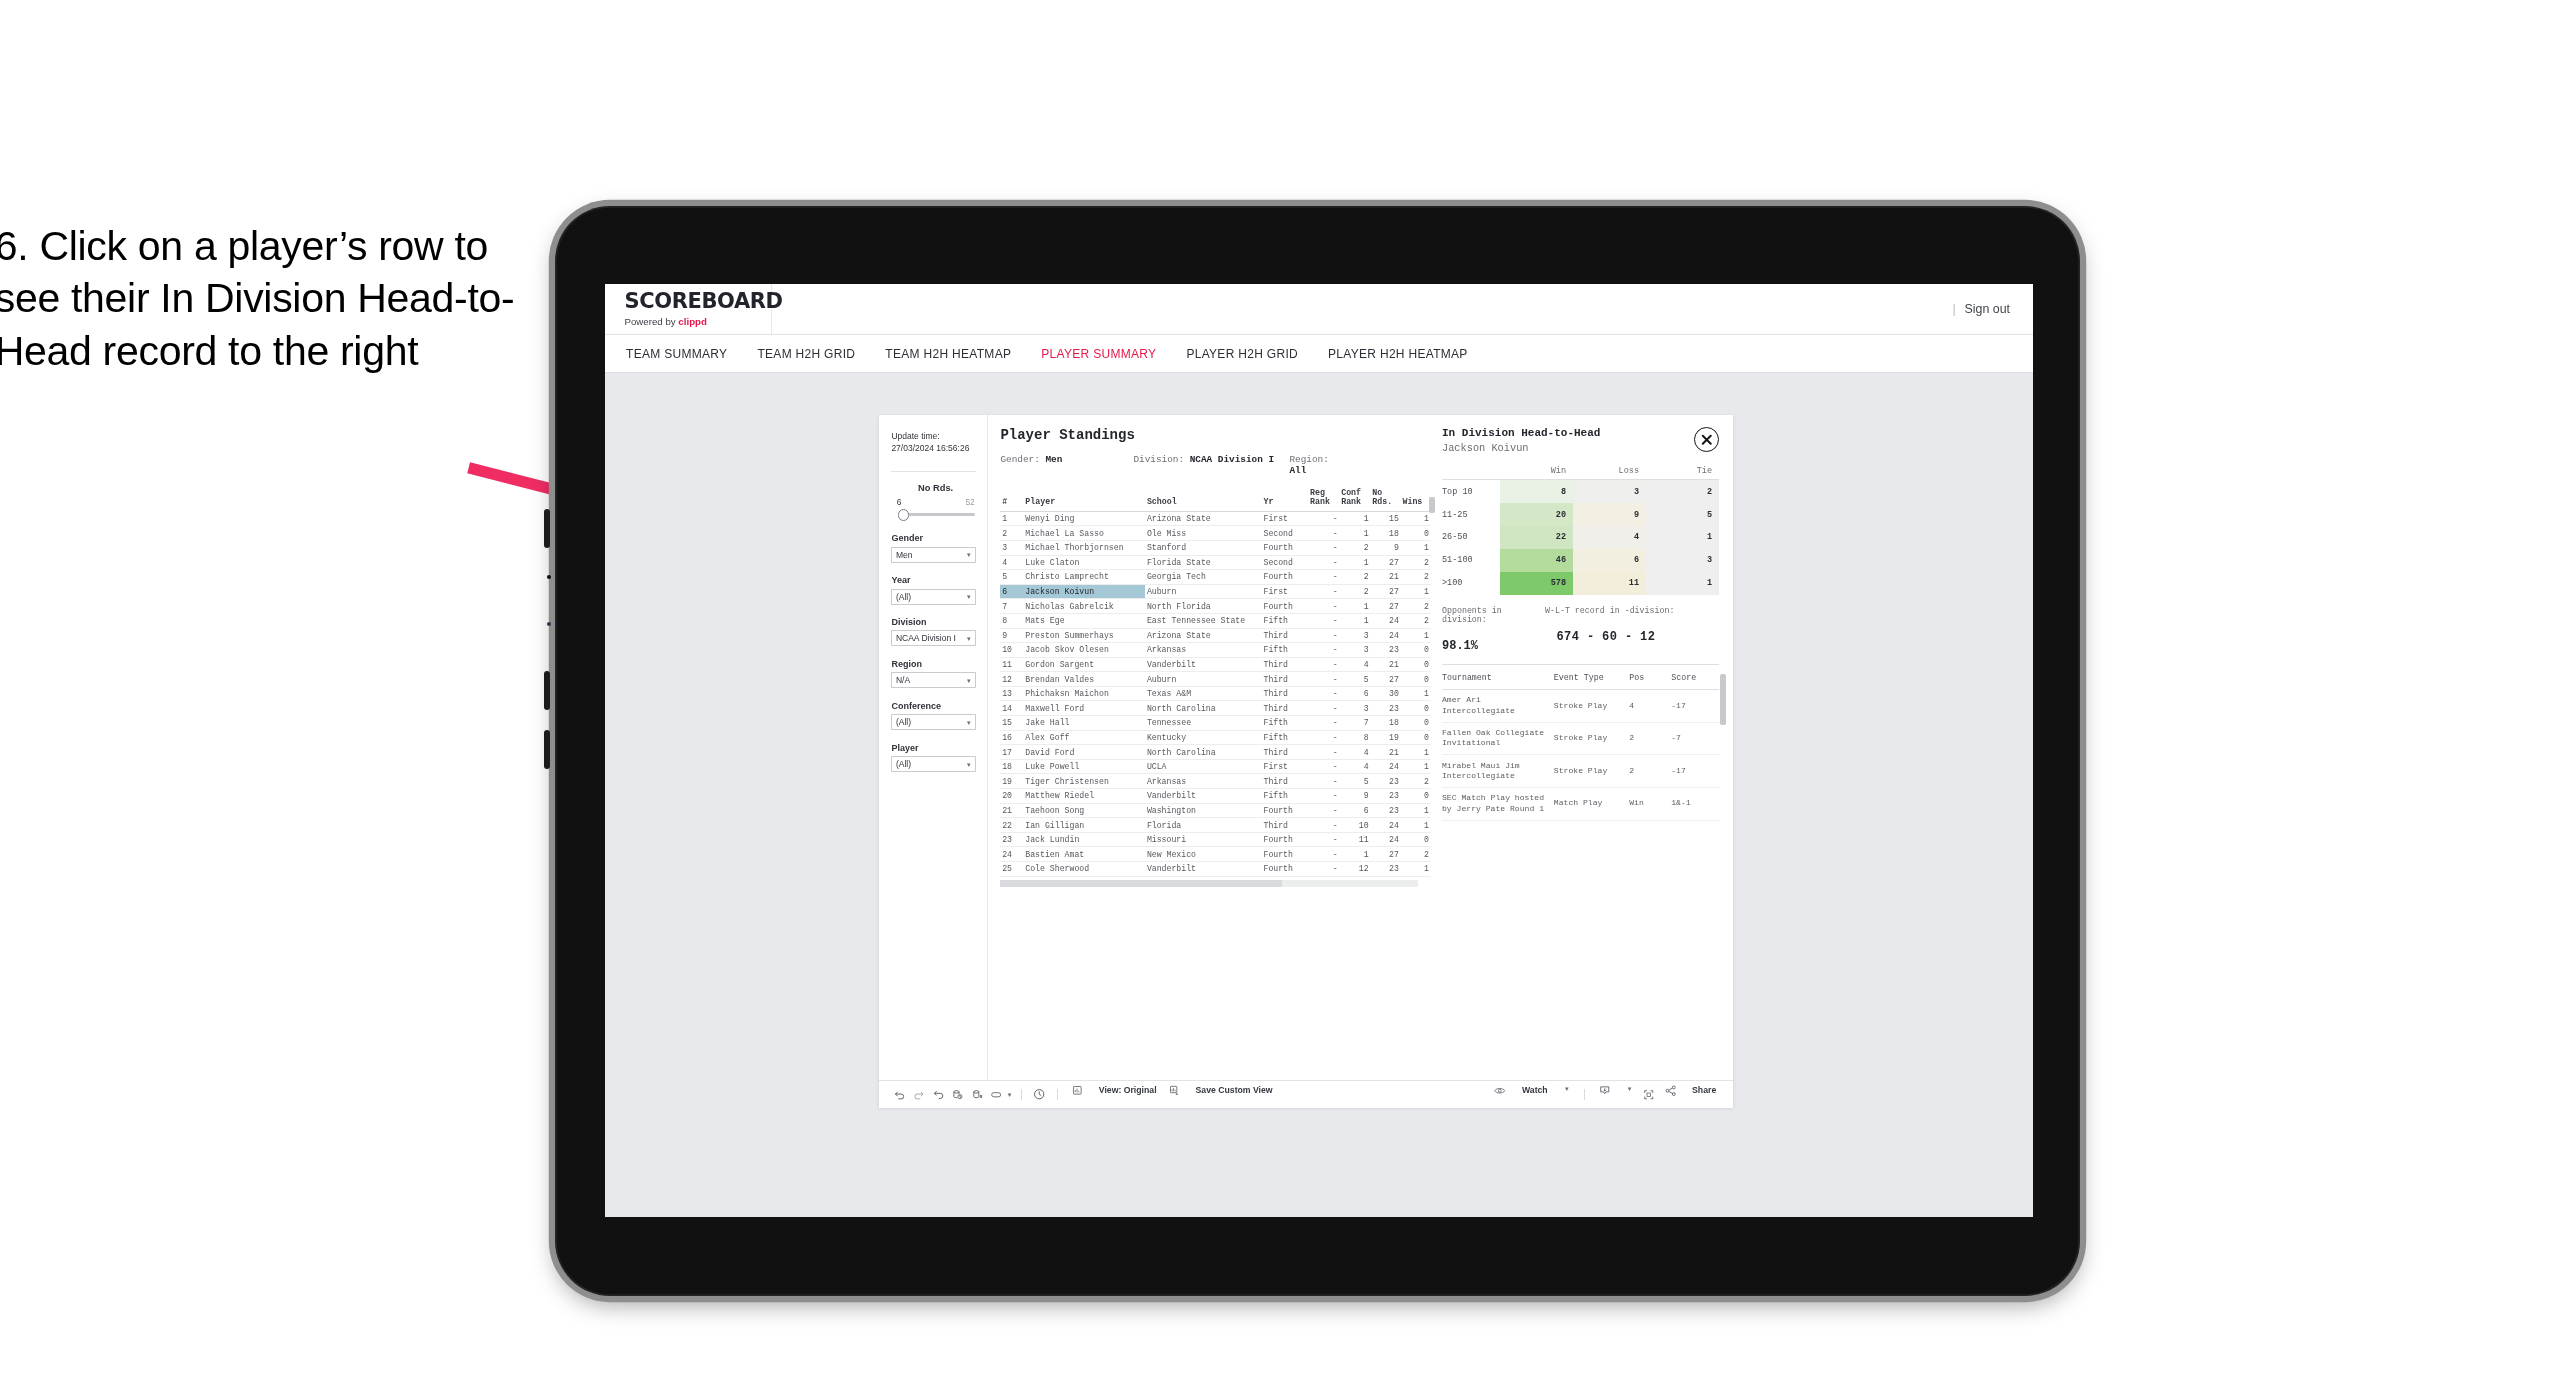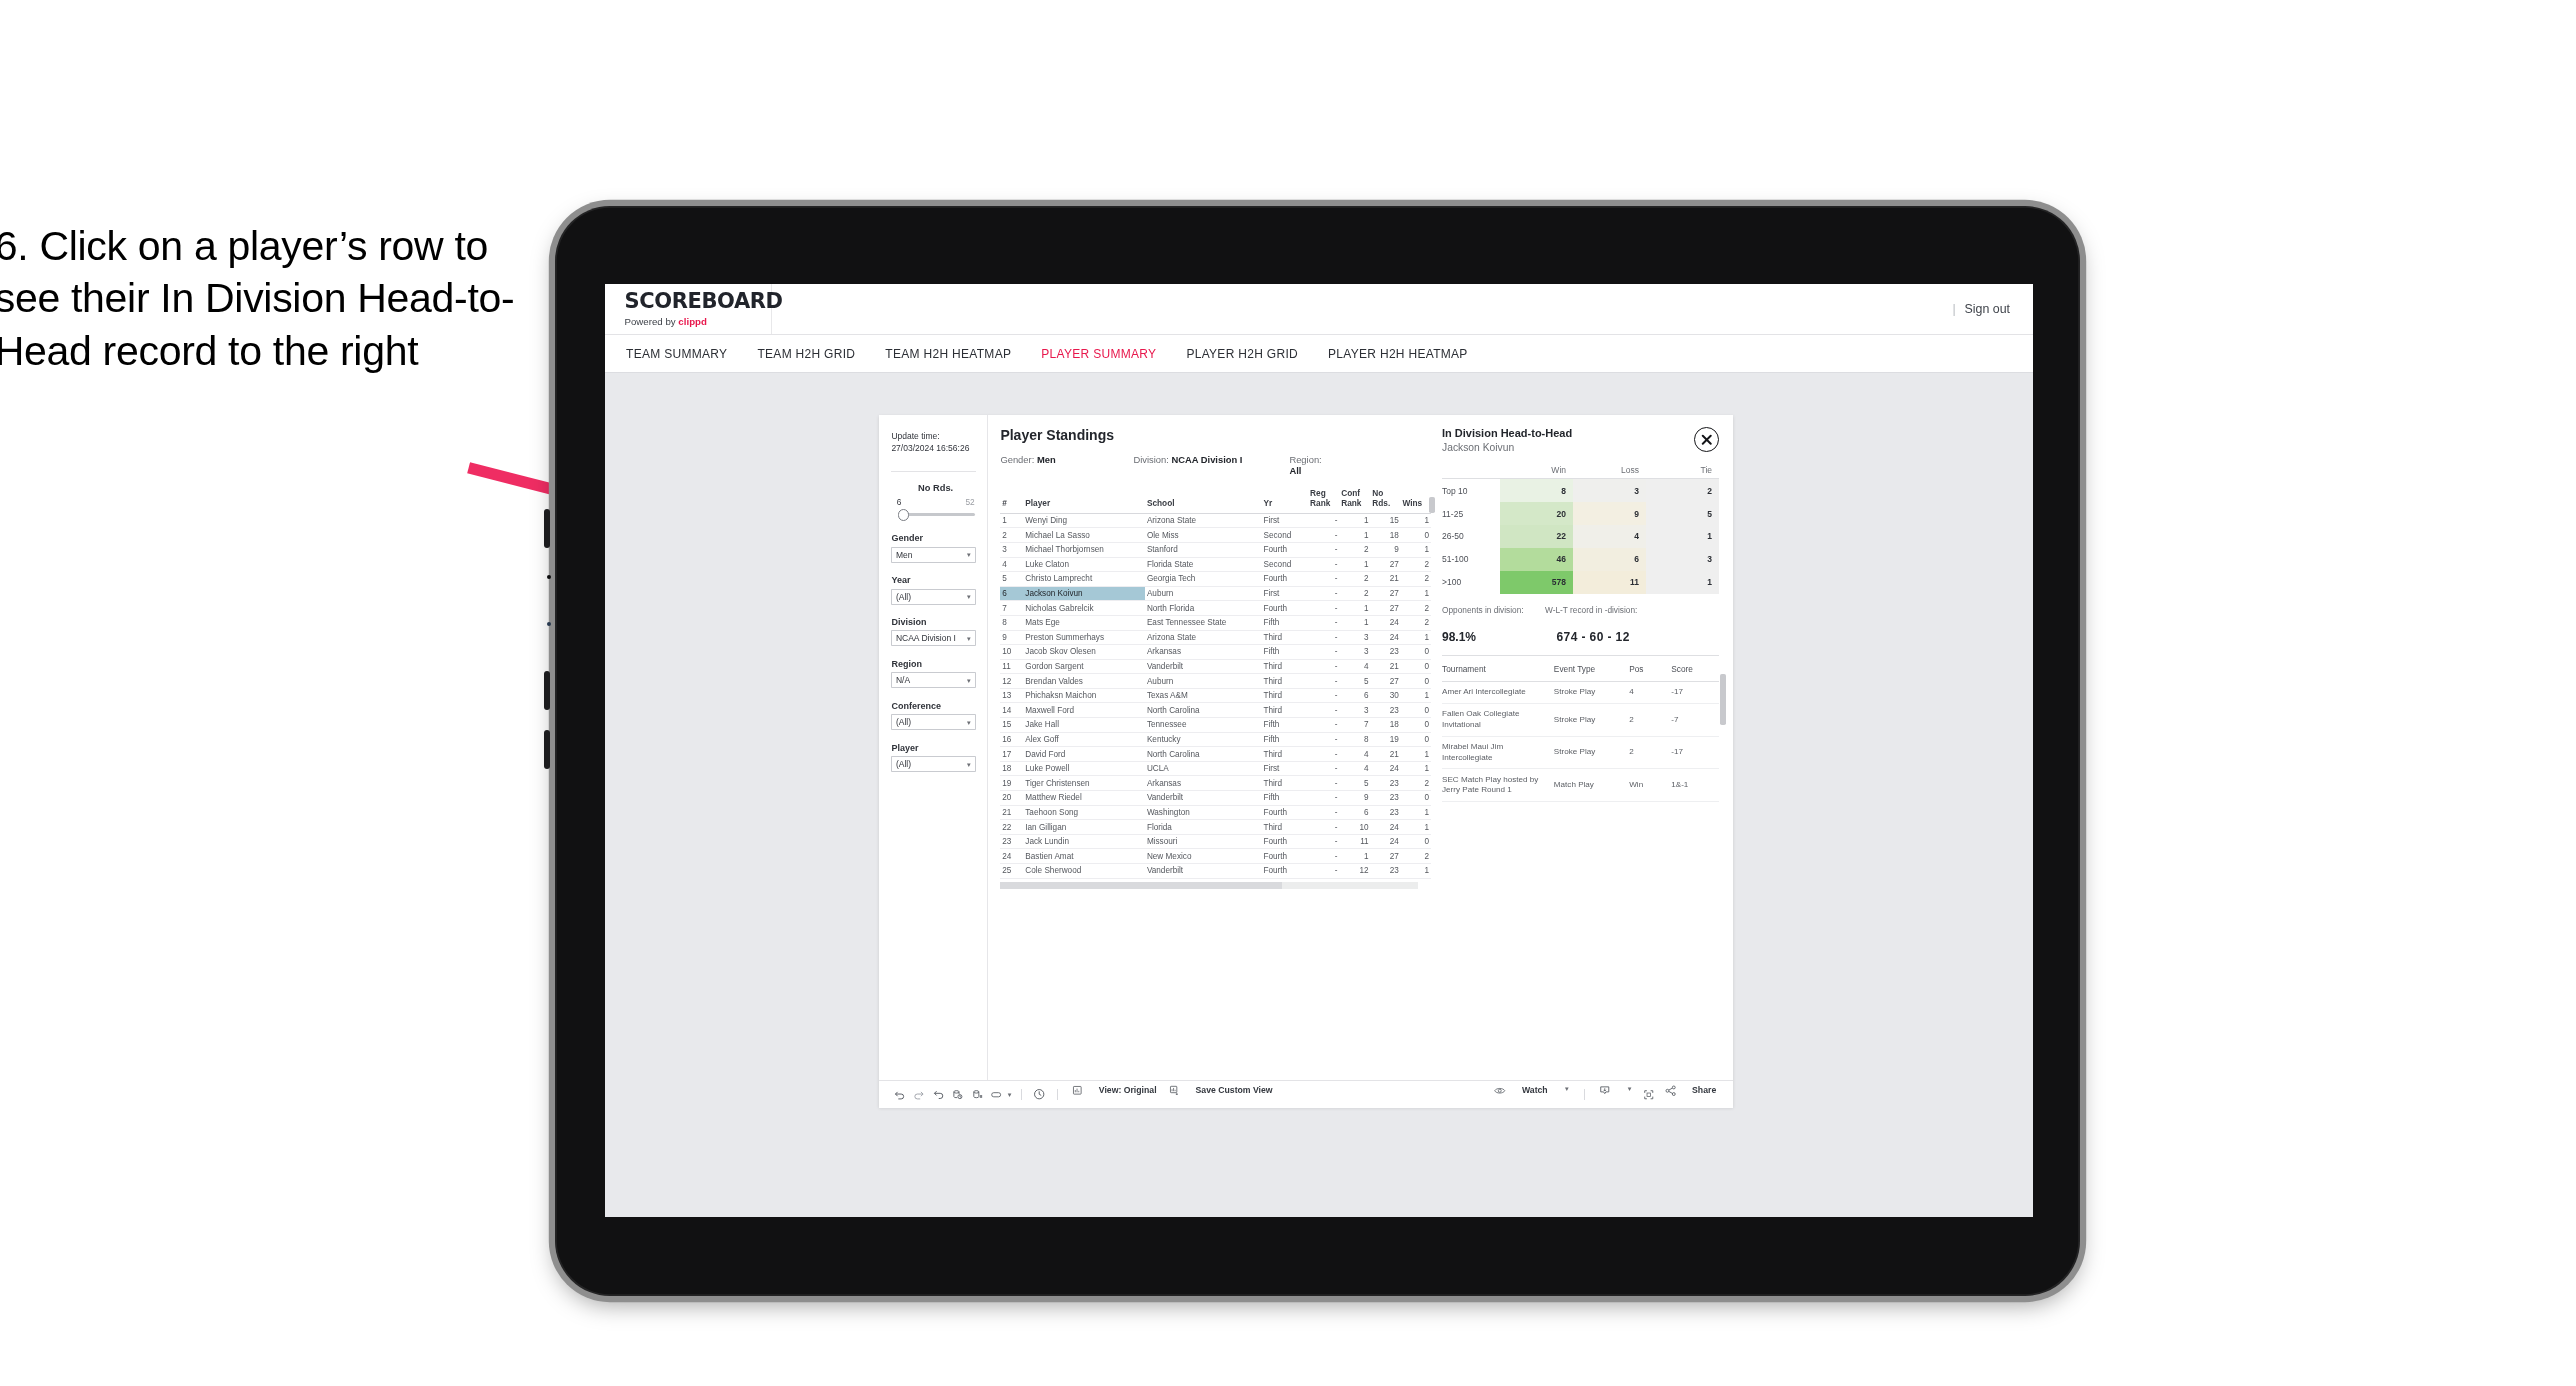--- a/index.html
+++ b/index.html
@@ -86,21 +86,21 @@
   .fgroup{margin-top:12.4px;}
   .flabel{font-size:9px;font-weight:bold;color:#30333a;margin-bottom:3.5px;}
   .fselect{
     height:14px;border:0.9px solid #c9cbd0;background:#fff;border-radius:0.9px;
     display:flex;align-items:center;padding:0 3.5px;font-size:8.5px;color:#30333a;
   }
   .fselect .cv{flex:1;white-space:nowrap;overflow:hidden;}
   .fselect .car{font-size:6.2px;color:#6d7076;}
 
   
-  #mainpane{flex:1;min-width:0;display:flex;}
+  #mainpane{flex:1;min-width:0;display:flex;font-family:Liberation Mono, monospace;}
   #tablecol{width:440px;box-sizing:border-box;padding:12.4px 0 0 12.4px;display:flex;flex-direction:column;}
   #pstitle{font-size:14px;font-weight:bold;color:#23262c;margin-bottom:10.6px;}
   #pmeta{display:flex;font-size:9.4px;color:#6b6e74;margin-bottom:9.7px;}
   #pmeta .m{margin-right:0;}
   #pmeta .m b{color:#23262c;font-weight:bold;}
   #pmeta .m:nth-child(1){width:133px;}
   #pmeta .m:nth-child(2){width:156px;}
   #pmeta .m:nth-child(3){width:0.9px;}
 
   table.pstable{border-collapse:collapse;width:418px;table-layout:fixed;}

